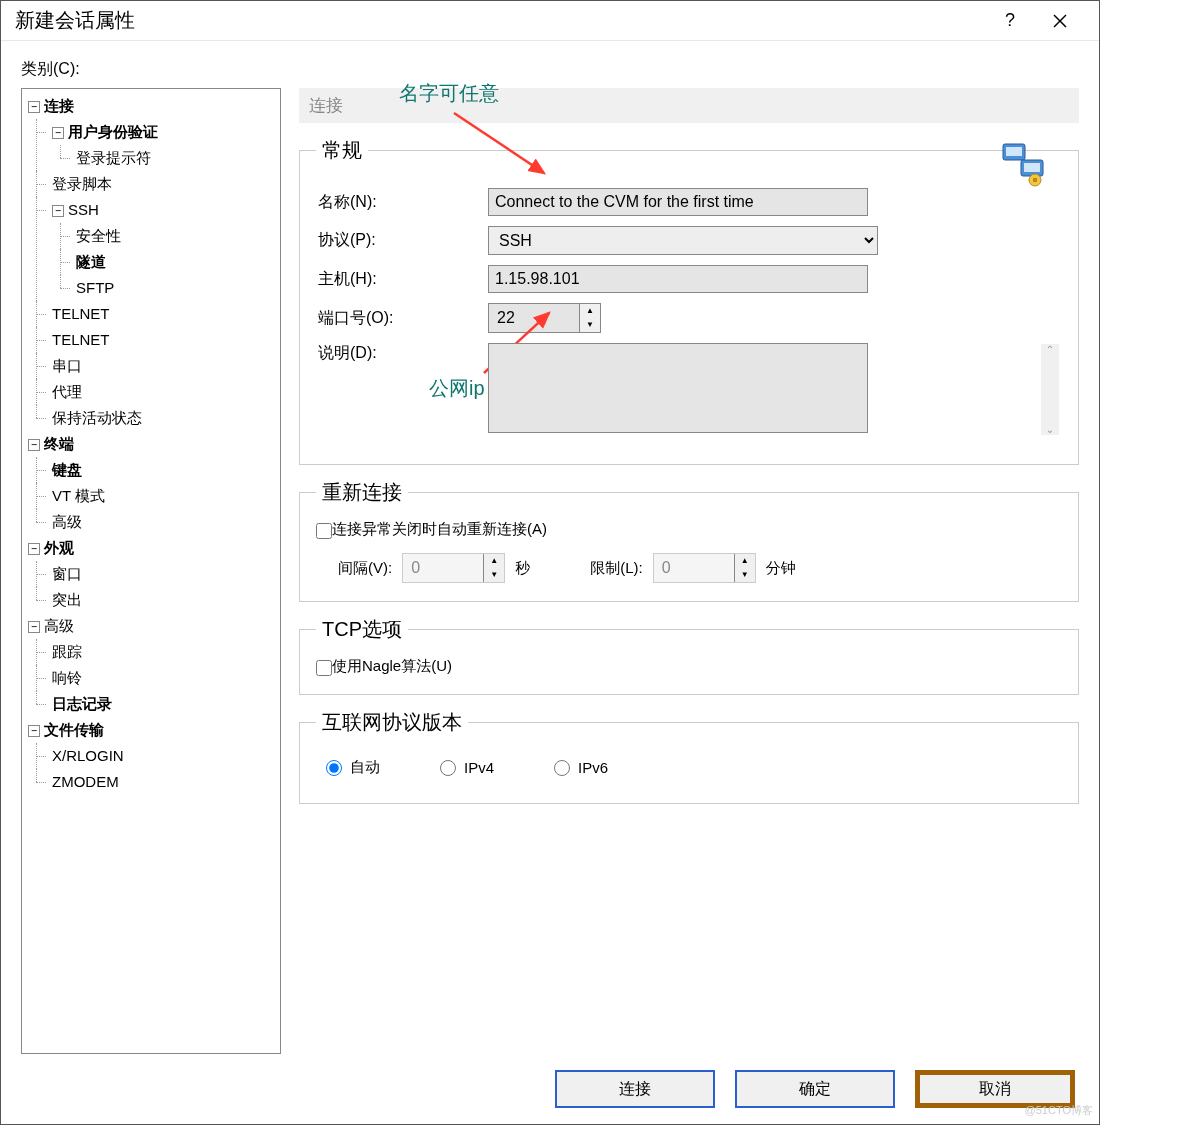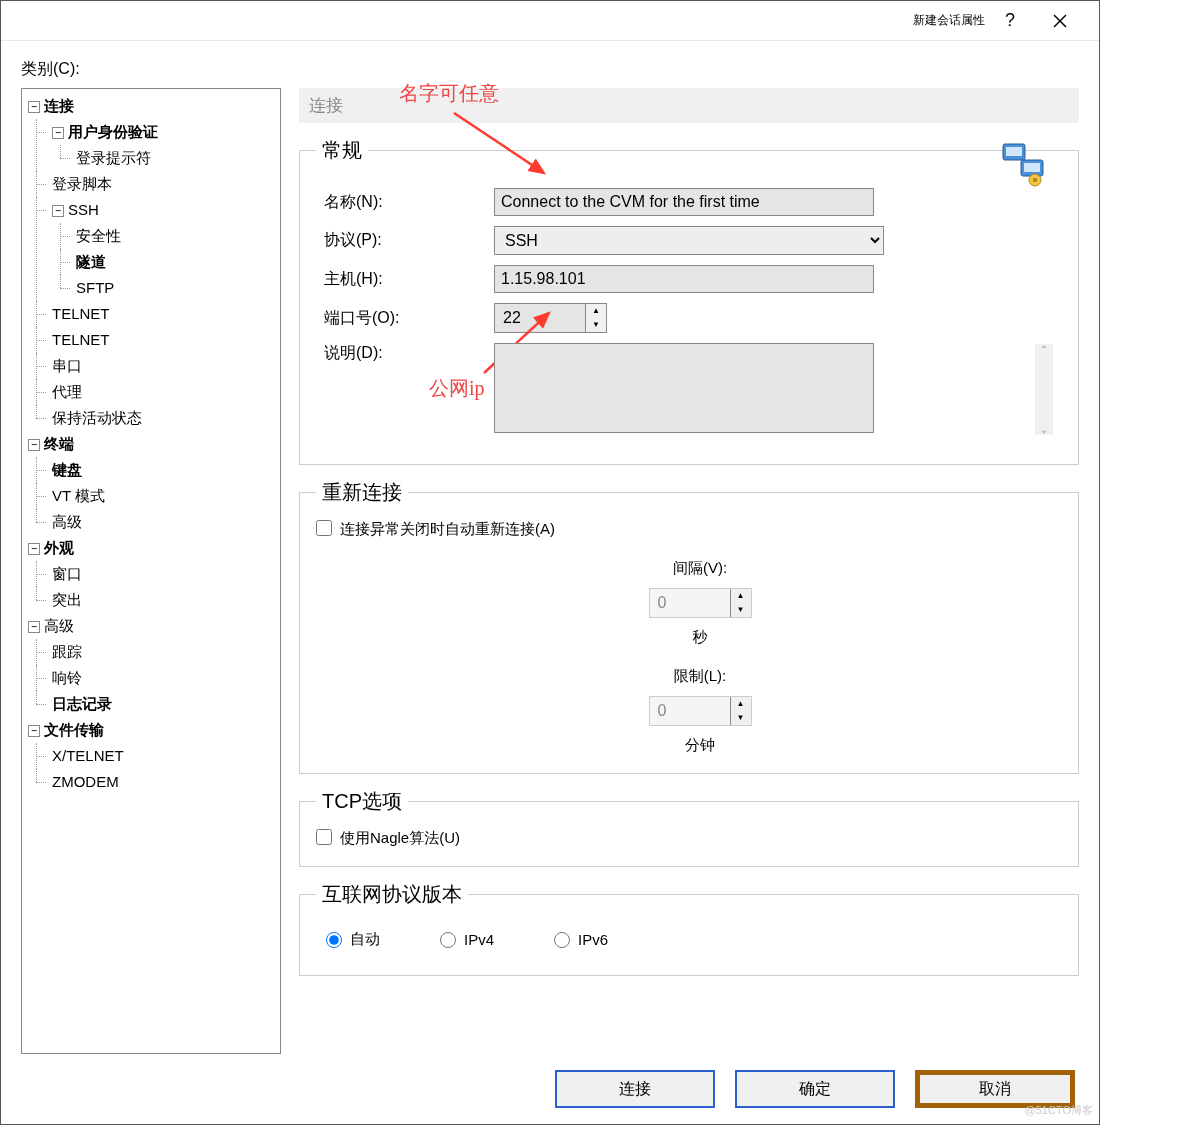--- a/index.html
+++ b/index.html
@@ -16,21 +16,21 @@
       position: relative;
       background: #fff;
     }
     .titlebar {
       height: 40px;
       display: flex;
       align-items: center;
       padding: 0 14px;
       border-bottom: 1px solid #e8e8e8;
     }
-    .titlebar .title { flex: 1; font-size: 12px; text-align: right; }
+    .titlebar .title { flex: 1; font-size: 20px; }
     .titlebar .help-btn, .titlebar .close-btn {
       width: 50px; height: 40px;
       display: flex; align-items: center; justify-content: center;
       font-size: 18px; cursor: pointer;
     }
     .close-btn svg { width: 14px; height: 14px; }
     .content { padding: 18px 20px 0 20px; display: flex; flex-direction: column; height: calc(100% - 40px); }
     .cat-label { margin-bottom: 8px; font-size: 16px; }
     .main-row { display: flex; gap: 18px; flex: 1; min-height: 0; }
     .tree-panel {
@@ -84,21 +84,21 @@
       font-size: 17px;
     }
     fieldset {
       border: 1px solid #ccc;
       padding: 14px 16px 18px 16px;
     }
     legend { padding: 0 6px; font-size: 20px; }
     .form-row {
       display: flex;
       align-items: center;
-      margin: 10px 8px;
+      margin: 10px 2px;
       gap: 10px;
     }
     .form-row .lbl { width: 160px; font-size: 16px; }
     .form-row .ctl { flex: 1; }
     input[type="text"], select, textarea, input.num {
       font-size: 16px;
       padding: 4px 6px;
       border: 1px solid #888;
       font-family: inherit;
       background: #e5e5e5;
@@ -120,44 +120,44 @@
     .desc-wrap { position: relative; display: inline-block; }
     .desc-wrap .fake-scroll {
       position: absolute; right: 1px; top: 1px; bottom: 1px; width: 18px;
       background: #f0f0f0; display: flex; flex-direction: column; justify-content: space-between;
     }
     .fake-scroll span { font-size: 10px; text-align: center; color: #999; }
 
     .icon-big {
       position: absolute; right: 30px; top: 50px;
     }
-    .reconnect-row { display: flex; align-items: center; gap: 10px; margin-top: 20px; padding-left: 22px; flex-direction: column; }
+    .reconnect-row { display: flex; align-items: center; gap: 10px; margin-top: 14px; padding-left: 22px; }
     .num-spin { display: inline-flex; border: 1px solid #ccc; background: #f5f5f5; }
     .num-spin input { width: 80px; border: none; background: #f5f5f5; color: #888; padding-left: 8px; }
-    .checkbox-row { display: flex; align-items: flex-start; gap: 8px; }
+    .checkbox-row { display: flex; align-items: flex-end; }
     .checkbox-row input[type="checkbox"] { width: 16px; height: 16px; }
 
     .radio-row { display: flex; gap: 60px; padding: 8px 10px; }
     .radio-item { display: flex; align-items: center; gap: 8px; }
     .radio-item input { width: 16px; height: 16px; }
 
     .buttons-row {
       display: flex; justify-content: flex-end; gap: 20px;
       padding: 16px 4px;
     }
     .btn {
       width: 160px; height: 38px;
       border: 5px solid #a16207;
       background: #f0f0f0;
       font-size: 16px;
       cursor: pointer;
     }
     .btn.hl { border: 2px solid #2b5fcf; }
 
-    .annot { position: absolute; color: #ef4444; font-size: 20px; pointer-events: none; font-family: Liberation Serif, serif; }
+    .annot { position: absolute; color: #0f766e; font-size: 20px; pointer-events: none; }
     .arrow-svg { position: absolute; pointer-events: none; }
     .watermark { position: absolute; right: 6px; bottom: 6px; color: #ccc; font-size: 11px; }
   </style>
 </head>
 <body>
 
 <div class="window">
   <div class="titlebar">
     <div class="title">新建会话属性</div>
     <div class="help-btn">?</div>
@@ -237,21 +237,21 @@
               <li><span class="tree-label">响铃</span></li>
               <li><span class="tree-label bold">日志记录</span></li>
             </ul>
               </div>
           </li>
           <li>
             <span class="exp-box">−</span><span class="tree-label bold">文件传输</span>
             <div class="child-wrap">
                 <div class="vline-area"></div>
                 <ul>
-              <li><span class="tree-label">X/TELNET</span></li>
+              <li><span class="tree-label">X/RLOGIN</span></li>
               <li><span class="tree-label">ZMODEM</span></li>
             </ul>
               </div>
           </li>
         </ul>
       </div>
 
       <div class="right-panel">
         <div class="section-title-bar">连接</div>
 

